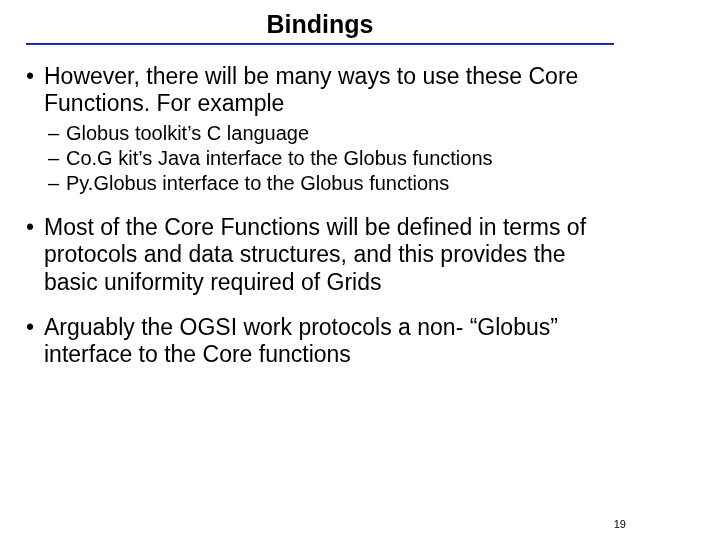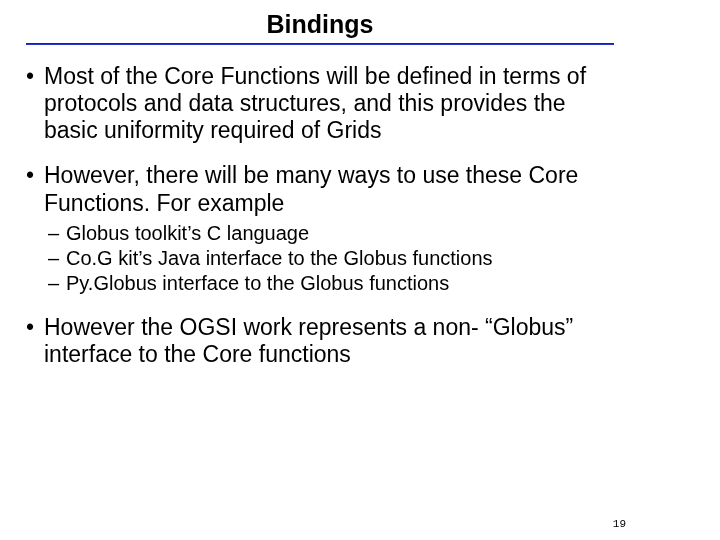--- a/index.html
+++ b/index.html
@@ -70,50 +70,49 @@
     position: absolute;
     left: 4px;
     top: 0;
   }
   .pagenum {
     position: absolute;
     right: 14px;
     bottom: 10px;
     font-size: 11px;
     color: #000;
-    font-family: Liberation Mono, monospace;
   }
 </style>
 </head>
 <body>
 
 <div class="slide">
 
   <div class="title">Bindings</div>
   <div class="rule-top"></div>
 
   <div class="content">
     <ul class="level1">
-      <li>
-        <span>Most of the Core Functions will be defined in terms of protocols and data structures, and this provides the basic uniformity required of Grids</span>
-      </li>
       <li>
         <span>However, there will be many ways to use these Core Functions. For example</span>
         <ul class="level2">
           <li>
             <span>Globus toolkit’s C language</span>
           </li>
           <li>
             <span>Co.G kit’s Java interface to the Globus functions</span>
           </li>
           <li>
             <span>Py.Globus interface to the Globus functions</span>
           </li>
         </ul>
       </li>
       <li>
-        <span>However the OGSI work represents a non- “Globus” interface to the Core functions</span>
+        <span>Most of the Core Functions will be defined in terms of protocols and data structures, and this provides the basic uniformity required of Grids</span>
+      </li>
+      <li>
+        <span>Arguably the OGSI work protocols a non- “Globus” interface to the Core functions</span>
       </li>
     </ul>
   </div>
 
   <div class="pagenum">19</div>
 </div>
 
 </body></html>

